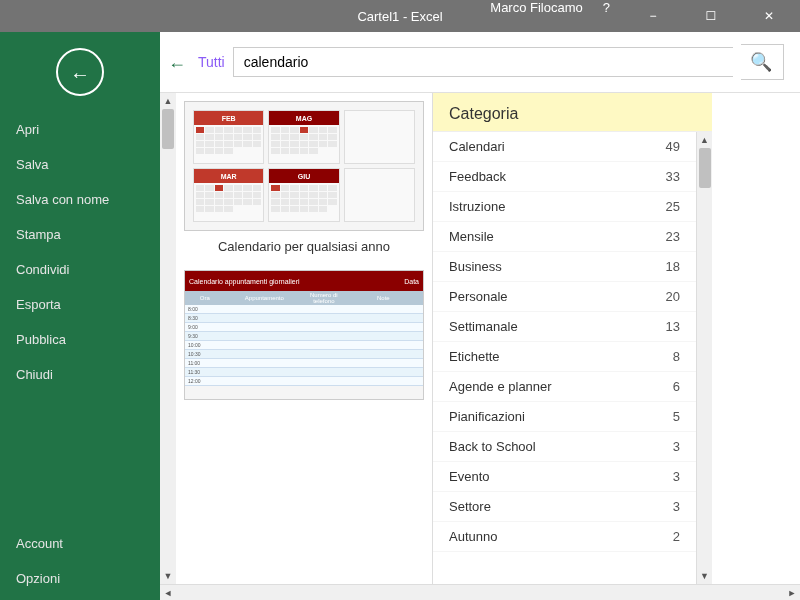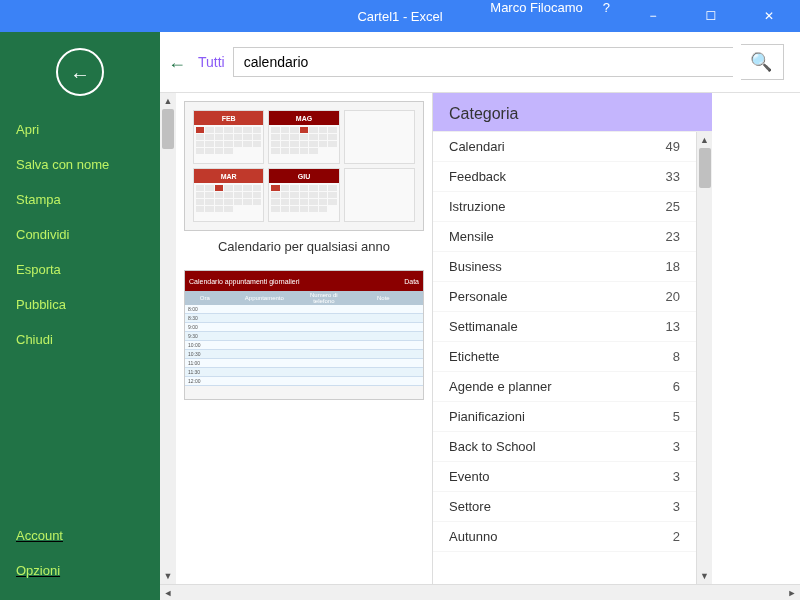--- a/index.html
+++ b/index.html
@@ -1,20 +1,20 @@
 <!DOCTYPE html>
 <html><head>
   <meta charset="utf-8">
   <style>
     * { box-sizing: border-box; margin: 0; padding: 0; }
     body { font-family: 'Segoe UI', Arial, sans-serif; font-size: 13px; background: #fff; width: 800px; height: 600px; overflow: hidden; }
 
     
     .titlebar {
-      background: #3b82f6;
+      background: #737373;
       color: #fff;
       height: 32px;
       display: flex;
       align-items: center;
       justify-content: space-between;
       padding: 0 8px;
       position: relative;
     }
     .titlebar-title {
       position: absolute;
@@ -74,30 +74,29 @@
       background: transparent;
       color: #fff;
       font-size: 20px;
       display: flex;
       align-items: center;
       justify-content: center;
       margin: 8px auto 16px auto;
       cursor: pointer;
     }
     .sidebar-item {
-      color: #bef264;
+      color: #e5e5e5;
       padding: 10px 16px;
       font-size: 13px;
       cursor: pointer;
       white-space: nowrap;
     }
     .sidebar-spacer { flex: 1; }
     .sidebar-bottom {
-      padding-bottom: 12px;
-      text-decoration: underline;
+      padding-bottom: 4px;
     }
 
     
     .content-area {
       flex: 1;
       display: flex;
       flex-direction: column;
       background: #fff;
       overflow: hidden;
     }
@@ -312,21 +311,21 @@
 
     
     .category-panel {
       width: 280px;
       border-left: 1px solid #ddd;
       display: flex;
       flex-direction: column;
       overflow: hidden;
     }
     .category-header {
-      background: #c4b5fd;
+      background: #fef9c3;
       padding: 12px 16px 8px 16px;
       font-size: 16px;
       font-weight: 500;
       color: #333;
       border-bottom: 1px solid #eee;
     }
     .category-list {
       flex: 1;
       overflow-y: auto;
     }
@@ -401,20 +400,23 @@
 </div>
 
 <div class="main-layout">
 
   <div class="sidebar">
     <div class="sidebar-back-btn">
       <span>←</span>
     </div>
     <div class="sidebar-item">
       <span>Apri</span>
+    </div>
+    <div class="sidebar-item">
+      <span>Salva</span>
     </div>
     <div class="sidebar-item">
       <span>Salva con nome</span>
     </div>
     <div class="sidebar-item">
       <span>Stampa</span>
     </div>
     <div class="sidebar-item">
       <span>Condividi</span>
     </div>

